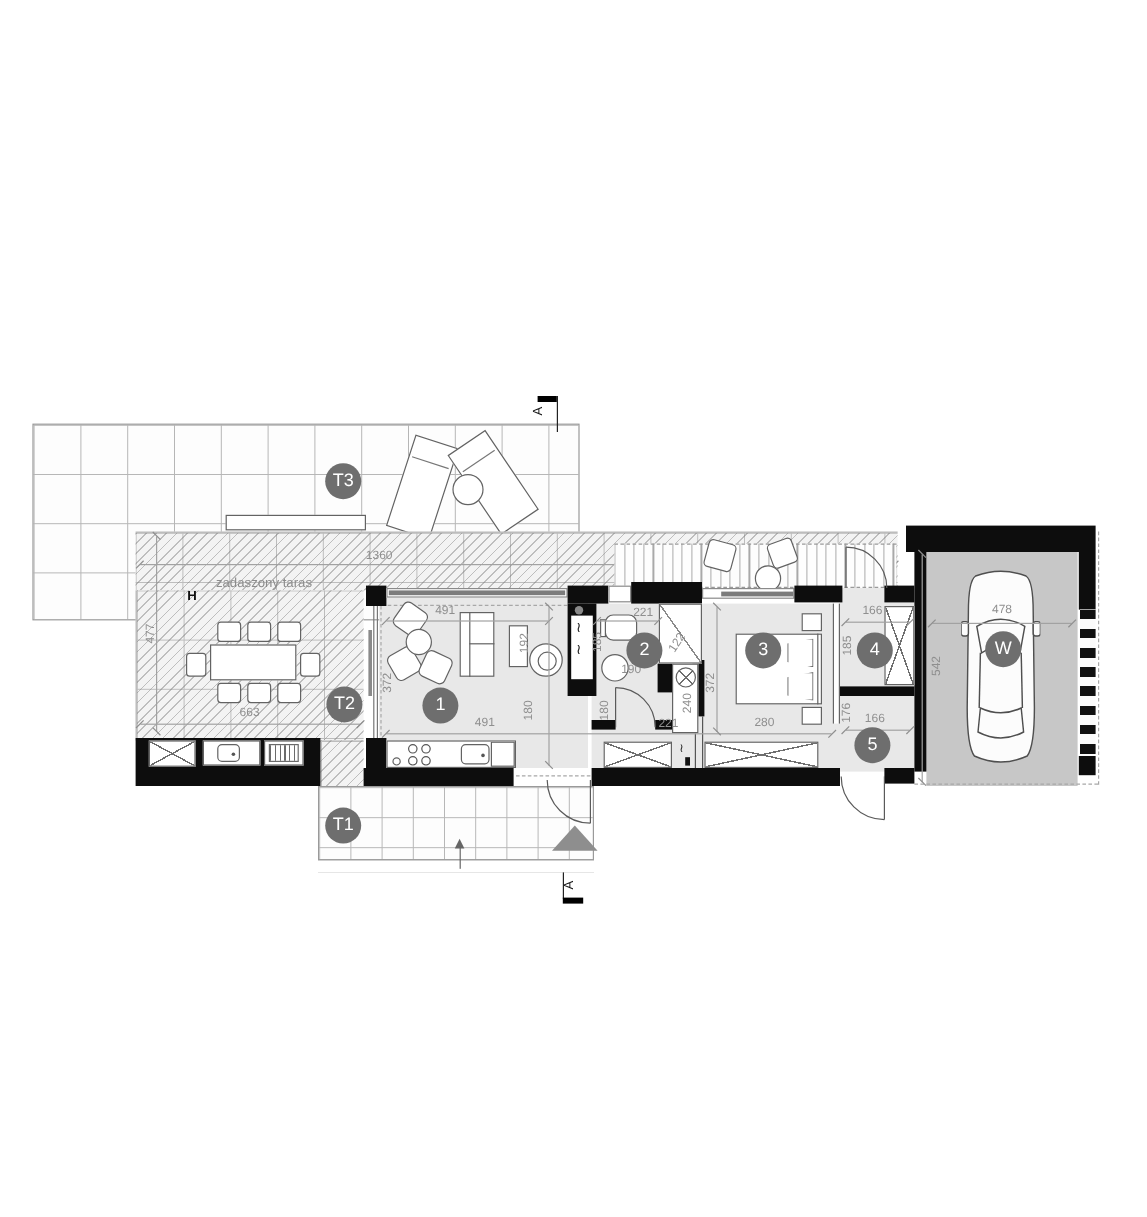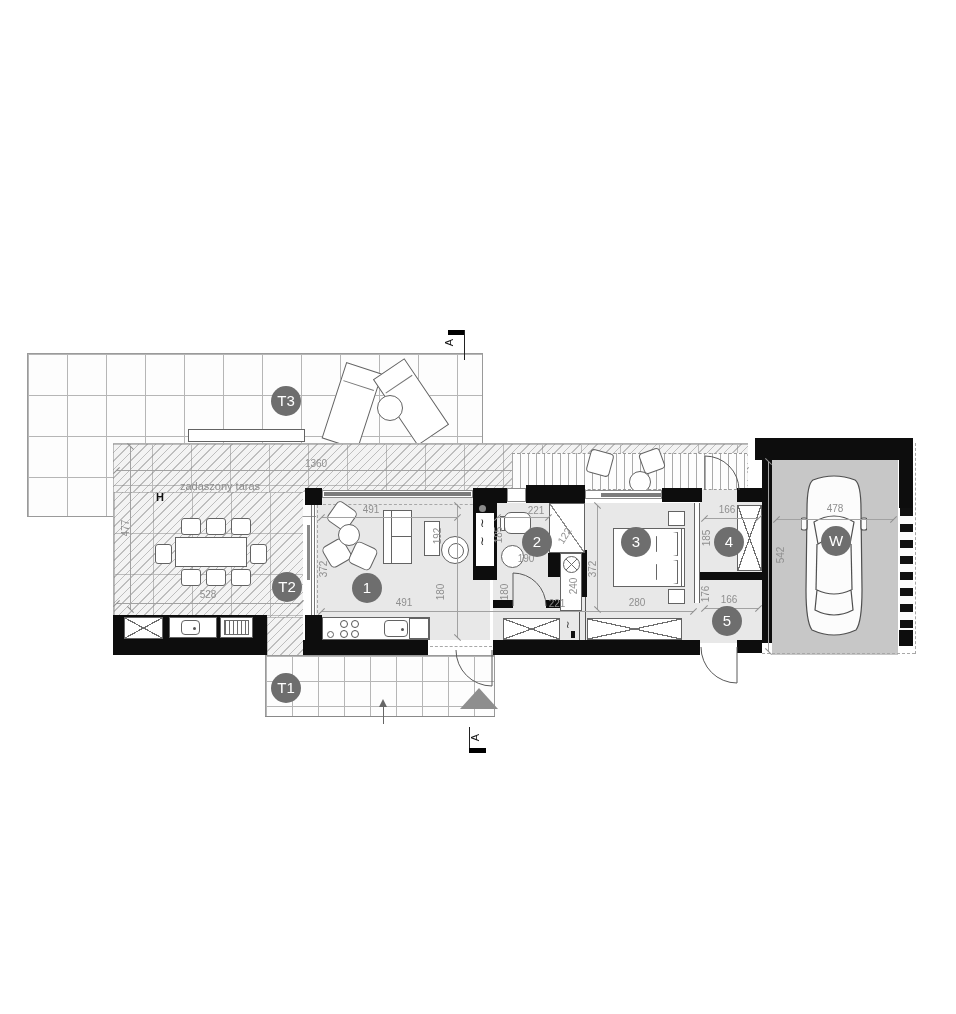--- a/index.html
+++ b/index.html
@@ -75,21 +75,21 @@
   <div class="e furn" style="left:206px;top:569px;width:20px;height:17px;border-radius:3px"></div>
   <div class="e furn" style="left:231px;top:569px;width:20px;height:17px;border-radius:3px"></div>
   <div class="e furn" style="left:155px;top:544px;width:17px;height:20px;border-radius:3px"></div>
   <div class="e furn" style="left:250px;top:544px;width:17px;height:20px;border-radius:3px"></div>
 
   <div class="e dl" style="left:117px;top:470px;width:628px"></div>
   <div class="e dim" style="left:299px;top:459px">1360</div>
   <div class="e dlv" style="left:130px;top:447px;height:163px"></div>
   <div class="e dim rot" style="left:109px;top:523px">477</div>
   <div class="e dl" style="left:117px;top:603px;width:183px"></div>
-  <div class="e dim" style="left:191px;top:590px">528</div>
+  <div class="e dim" style="left:191px;top:590px">663</div>
 
   <div class="e wall" style="left:113px;top:615px;width:154px;height:40px"></div>
   <div class="e furn x" style="left:124px;top:617px;width:39px;height:22px"></div>
   <div class="e furn" style="left:169px;top:617px;width:48px;height:21px"></div>
   <div class="e furn sink" style="left:181px;top:620px;width:19px;height:15px"></div>
   <div class="e furn" style="left:220px;top:617px;width:33px;height:21px"></div>
   <div class="e grillbars" style="left:224px;top:620px;width:25px;height:15px"></div>
 
   <div class="e grid25" style="left:265px;top:655px;width:230px;height:72px;border:1px solid #9a9a9a;background-color:#fdfdfd"></div>
   <div class="e" style="left:265px;top:716px;width:230px;height:11px;background:#fff;border-top:1px solid #888"></div>

